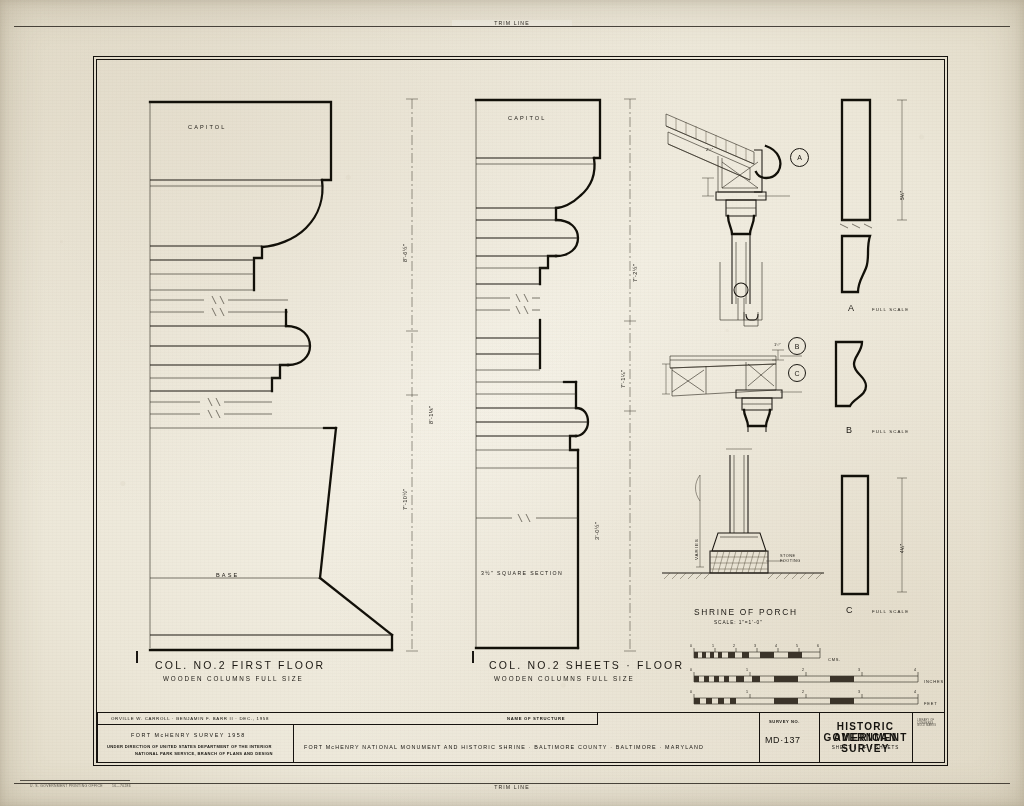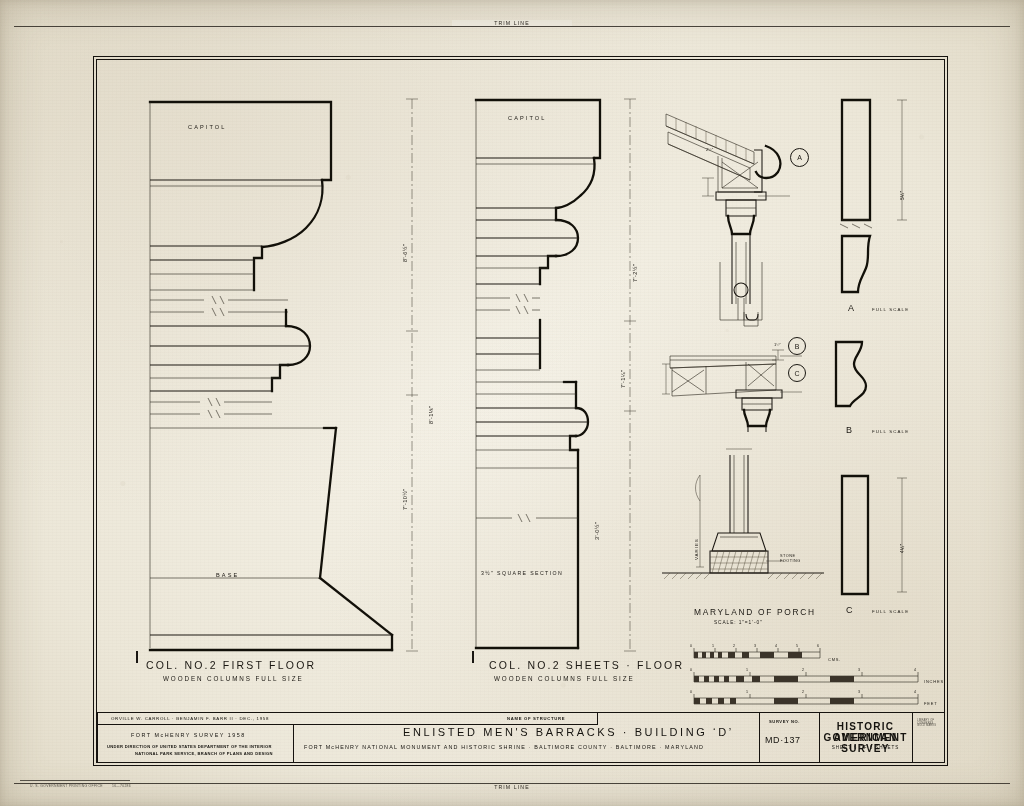--- a/index.html
+++ b/index.html
@@ -144,21 +144,21 @@
   <svg style="left:400px;top:95px;" width="24" height="560">
     <path class="p-dim" d="M12 4 L12 556" stroke-dasharray="10 3 2 3"></path>
     <path class="p-dim" d="M6 4 L18 4 M6 556 L18 556"></path>
     <path class="p-dim" d="M6 236 L18 236 M6 300 L18 300"></path>
   </svg>
   <div class="dt dimt rot90" style="left:402px;top:262px;">8'-6½"</div>
   <div class="dt dimt rot90" style="left:428px;top:424px;">8'-1⅛"</div>
   <div class="dt dimt rot90" style="left:402px;top:510px;">7'-10½"</div>
 
   <div class="ln" style="left:136px;top:651px;width:2px;height:12px;"></div>
-  <div class="dt ttl" style="left:146px;top:659px;">COL. NO.2   FIRST FLOOR</div>
+  <div class="dt ttl" style="left:155px;top:659px;">COL. NO.2   FIRST FLOOR</div>
   <div class="dt sub" style="left:163px;top:675px;">WOODEN  COLUMNS   FULL SIZE</div>
 
   <svg style="left:452px;top:88px;" width="230" height="570">
     <path class="p-hvy" d="M24 12 L148 12 L148 70 L142 70"></path>
     <path class="p-thn" d="M24 12 L24 560"></path>
     <path class="p-med" d="M24 70 L142 70"></path>
     <path class="p-thn" d="M24 76 L142 76"></path>
 
     <path class="p-hvy" d="M142 70 C 144 84, 140 98, 128 108 C 120 116, 110 120, 104 120"></path>
     <path class="p-hvy" d="M104 120 L104 132"></path>
@@ -304,21 +304,21 @@
     <path class="p-dim" d="M38 20 C 32 28, 32 38, 38 46"></path>
 
     <path class="p-dim" d="M64 -6 L90 -6"></path>
 
     <path class="p-dim" d="M104 106 L122 106"></path>
   </svg>
 
   <div class="dt rot90" style="left:694px;top:560px;font-size:4.4px;letter-spacing:1px;">VARIES</div>
   <div class="dt" style="left:780px;top:554px;font-size:3.8px;letter-spacing:.5px;line-height:1.25;">STONE<br>FOOTING</div>
 
-  <div class="dt" style="left:694px;top:607px;font-size:8.4px;letter-spacing:1.7px;">MARYLAND OF PORCH</div>
+  <div class="dt" style="left:694px;top:607px;font-size:8.4px;letter-spacing:1.7px;">SHRINE OF PORCH</div>
   <div class="dt" style="left:714px;top:620px;font-size:4.8px;letter-spacing:.9px;">SCALE:  1"=1'-0"</div>
 
   <svg style="left:836px;top:92px;" width="60" height="205">
     <path class="p-hvy" d="M6 8 L34 8 L34 128 L6 128 Z"></path>
     <path class="p-thn" d="M6 128 L34 128"></path>
     <path class="p-thn" d="M4 132 L12 136 M16 132 L24 136 M28 132 L36 136"></path>
     <path class="p-hvy" d="M6 144 L34 144 C 30 156, 34 166, 30 176 C 26 186, 22 190, 22 200 L6 200 Z"></path>
   </svg>
   <svg style="left:890px;top:96px;" width="26" height="130">
     <path class="p-dim" d="M12 4 L12 124"></path>
@@ -424,21 +424,20 @@
     <div class="tbc" style="left:196px;width:0;top:11px;"></div>
     <div class="tbc" style="left:662px;width:0;"></div>
     <div class="tbc" style="left:722px;width:0;"></div>
     <div class="tbc" style="left:815px;width:0;"></div>
 
     <div class="ink fs2" style="left:34px;top:19px;">FORT McHENRY  SURVEY   1958</div>
     <div class="ink fs3" style="left:10px;top:31px;">UNDER DIRECTION OF UNITED STATES DEPARTMENT OF THE INTERIOR</div>
     <div class="ink fs3" style="left:38px;top:37.5px;">NATIONAL PARK SERVICE, BRANCH OF PLANS AND DESIGN</div>
 
     <div class="ink" style="left:410px;top:3px;font-size:4.2px;letter-spacing:.7px;font-weight:bold;">NAME OF STRUCTURE</div>
-    <div class="ink bigt" style="left:306px;top:13px;">ENLISTED   MEN'S  BARRACKS · BUILDING  ‘D’</div>
     <div class="ink midt" style="left:207px;top:31px;">FORT  McHENRY  NATIONAL  MONUMENT  AND  HISTORIC  SHRINE ·   BALTIMORE   COUNTY ·   BALTIMORE · MARYLAND</div>
 
     <div class="ink" style="left:672px;top:6px;font-size:4.1px;letter-spacing:.6px;font-weight:bold;">SURVEY NO.</div>
     <div class="ink" style="left:668px;top:22px;font-size:9px;letter-spacing:.6px;">MD·137</div>
 
     <div class="ink habs" style="left:722px;top:8px;width:93px;">HISTORIC AMERICAN</div>
     <div class="ink habs" style="left:722px;top:19px;width:93px;">GOVERNMENT SURVEY</div>
     <div class="ink habs2" style="left:722px;top:32px;width:93px;">SHEET  6  OF  8  SHEETS</div>
 
     <div class="ink" style="left:820px;top:6px;font-size:2.6px;letter-spacing:.2px;opacity:.75;">LIBRARY OF CONGRESS</div>

